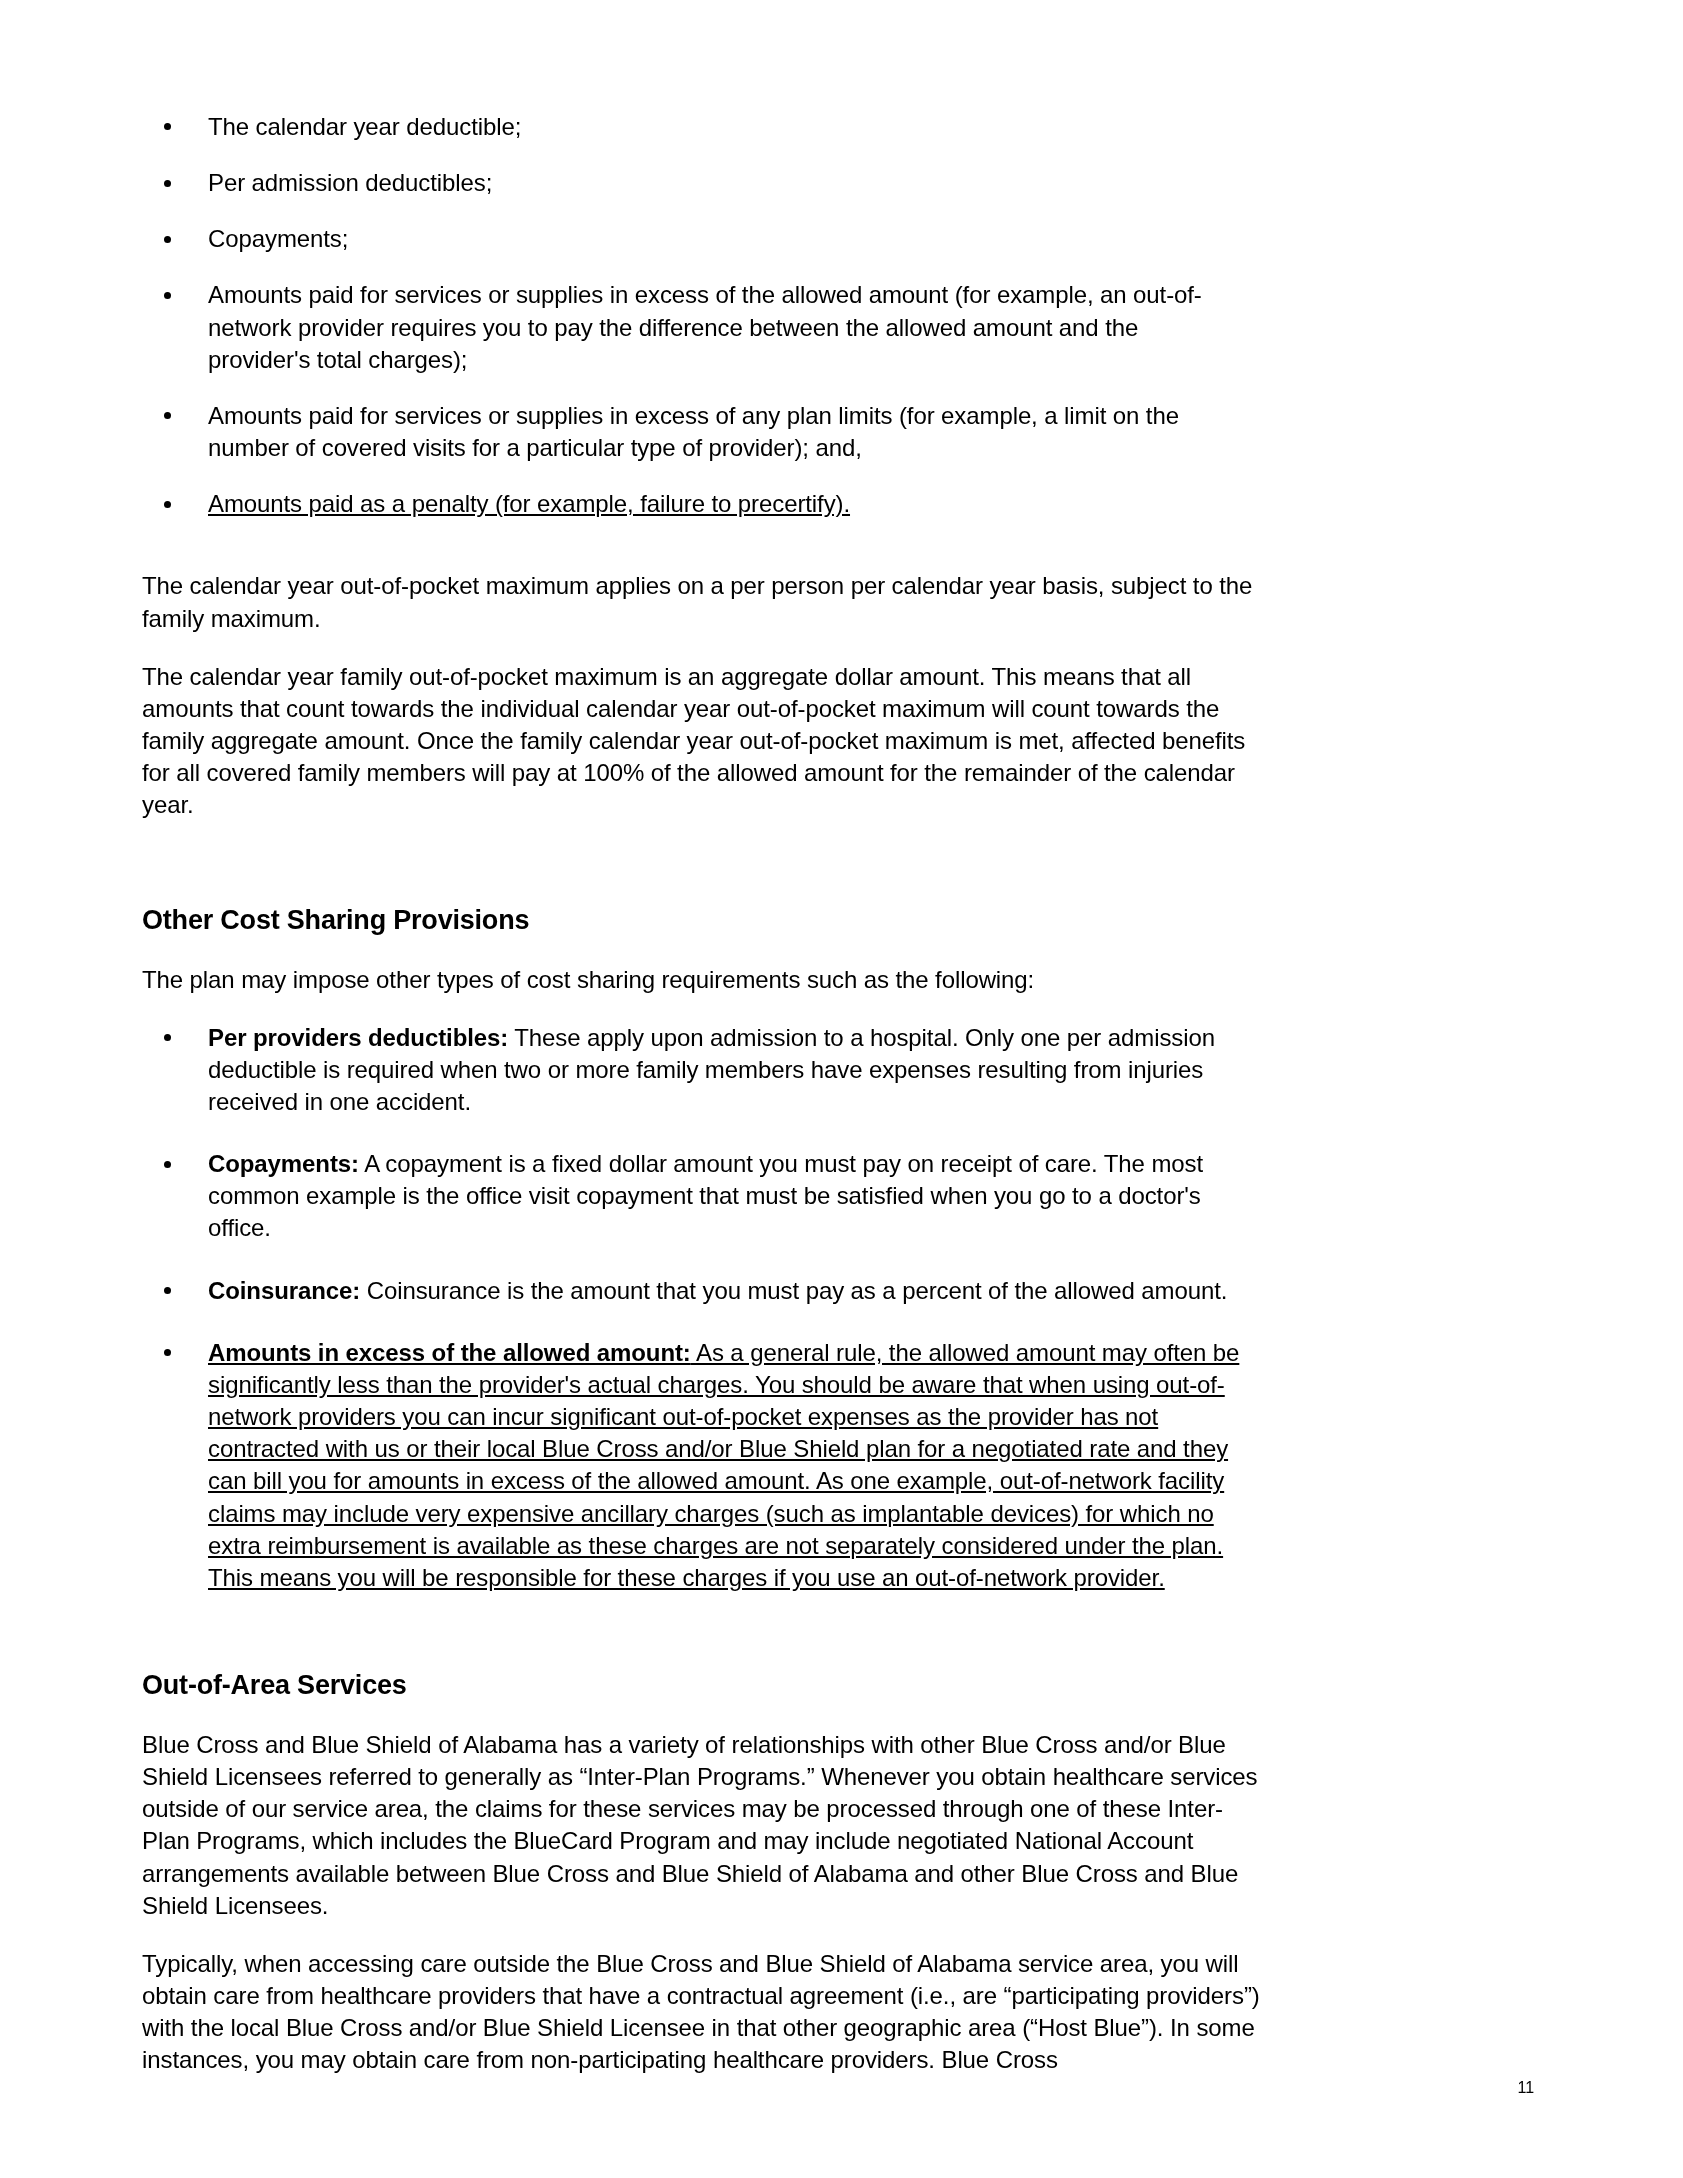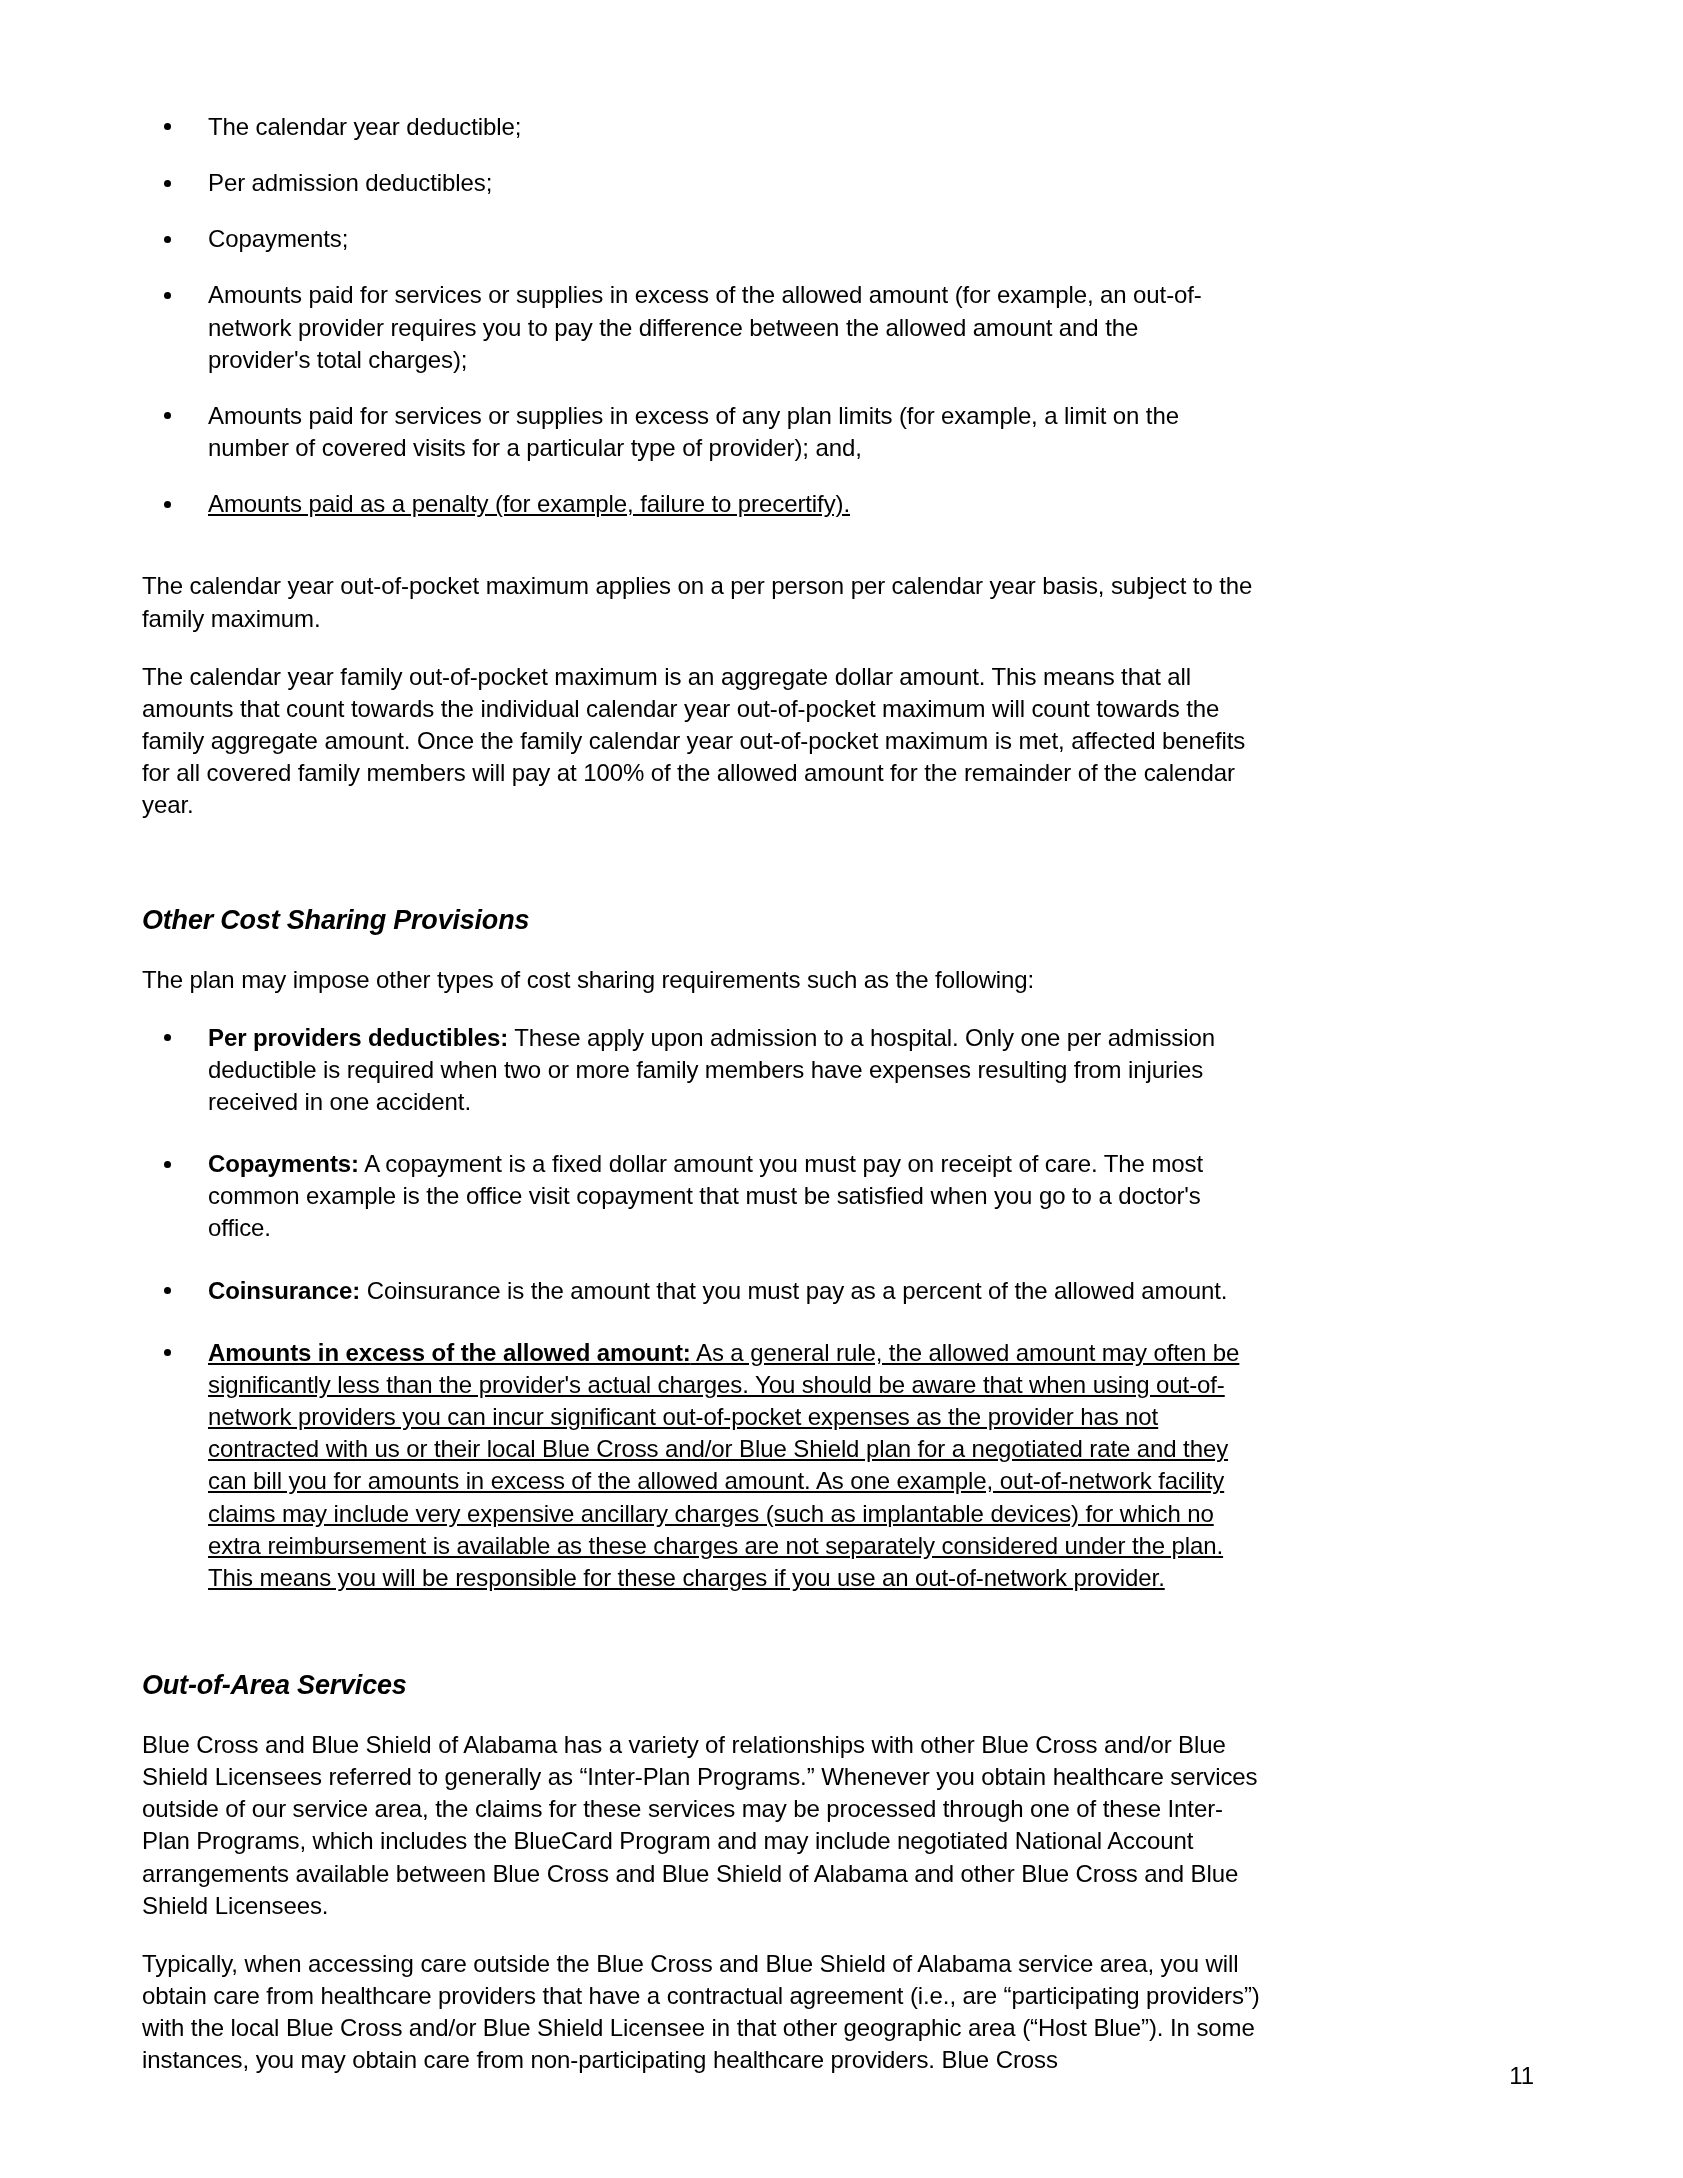--- a/index.html
+++ b/index.html
@@ -67,34 +67,33 @@
   }
   p.para:last-child { margin-bottom: 12px; }
 
   
   h2.section-heading {
     font-size: 27px;
     font-weight: bold;
     letter-spacing: -0.2px;
     margin: 0;
     padding: 0;
-    font-style: italic;
   }
 
   .gap-before-heading { height: 57px; }
   .gap-after-heading  { height: 28px; }
   .gap-block          { height: 26px; }
   .gap-section        { height: 46px; }
 
   
   .page-number {
     position: absolute;
     right: 149px;
-    bottom: 88px;
-    font-size: 24px;
+    bottom: 81px;
+    font-size: 16px;
     letter-spacing: -0.1px;
   }
 </style>
 </head>
 <body>
 
 <div class="page">
   <div class="content">
 
     <ul class="bullets tight">

